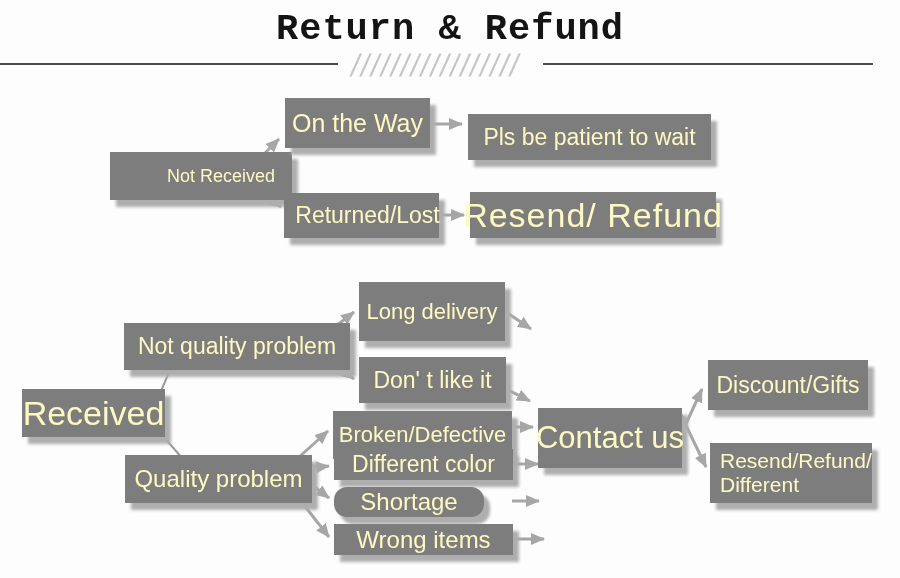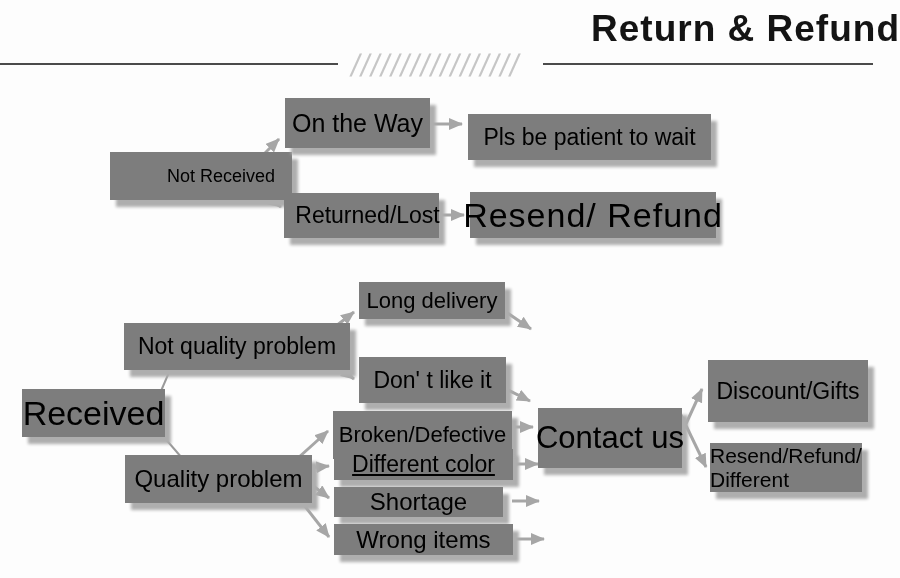--- a/index.html
+++ b/index.html
@@ -1,58 +1,58 @@
 <!DOCTYPE html>
 <html><head>
 <meta charset="utf-8">
 <style>
   html,body{margin:0;padding:0;background:#ffffff;}
   #canvas{
     position:relative;width:900px;height:578px;background:#fdfdfd;overflow:hidden;
     font-family:"Liberation Sans",sans-serif;
   }
   .title{
-    position:absolute;left:0;top:8px;width:900px;text-align:right;
-    font-family:Liberation Sans, sans-serif;font-weight:bold;
+    position:absolute;left:0;top:8px;width:900px;text-align:center;
+    font-family:Liberation Mono, monospace;font-weight:bold;
     font-size:37px;color:#141414;letter-spacing:1px;
   }
   .rule{position:absolute;top:63px;height:2px;background:#4b4b4b;}
   .rule-left{left:0;width:338px;}
   .rule-right{left:543px;width:330px;}
   .hatch{
     position:absolute;left:351px;top:48px;width:185px;
     font-family:"DejaVu Sans",sans-serif;font-size:28px;color:#c6c6c6;
     letter-spacing:0.5px;transform:skewX(-8deg);user-select:none;
   }
   svg.edges{position:absolute;left:0;top:0;z-index:1;}
   .node{
-    position:absolute;z-index:2;background:#7d7d7d;color:#000000;
+    position:absolute;z-index:2;background:#7d7d7d;color:#fef9c3;
     display:flex;align-items:center;justify-content:center;
     white-space:nowrap;box-shadow:6px 7px 3px #aeaeae;
   }
   
   .n-not-received      {left:110px;top:152px;width:142px;height:48px;font-size:18px;padding-left:40px;}
   .n-on-the-way        {left:285px;top:98px; width:145px;height:50px;font-size:25px;}
   .n-pls-be-patient    {left:468px;top:102px;width:243px;height:46px;font-size:23px;margin-top:12px;}
   .n-returned-lost     {left:284px;top:193px;width:143px;height:45px;font-size:23px;padding-left:12px;}
   .n-resend-refund     {left:470px;top:192px;width:246px;height:46px;font-size:34px;letter-spacing:1px;}
   .n-received          {left:22px; top:389px;width:143px;height:48px;font-size:34px;}
   .n-not-quality       {left:124px;top:323px;width:226px;height:47px;font-size:23px;}
-  .n-long-delivery     {left:359px;top:282px;width:146px;height:37px;font-size:22px;}
+  .n-long-delivery     {left:359px;top:282px;width:146px;height:59px;font-size:22px;}
   .n-dont-like         {left:359px;top:357px;width:147px;height:46px;font-size:23px;}
   .n-quality           {left:125px;top:455px;width:187px;height:48px;font-size:24px;}
   .n-broken            {left:333px;top:411px;width:179px;height:48px;font-size:22px;}
-  .n-different-color   {left:334px;top:449px;width:179px;height:31px;font-size:23px;text-decoration:underline;}
-  .n-shortage          {left:334px;top:487px;width:169px;height:30px;font-size:24px;}
+  .n-different-color   {left:334px;top:449px;width:179px;height:31px;font-size:23px;}
+  .n-shortage          {left:334px;top:487px;width:150px;height:30px;font-size:24px;border-radius:13px;}
   .n-wrong-items       {left:334px;top:524px;width:179px;height:31px;font-size:24px;}
   .n-contact-us        {left:538px;top:408px;width:144px;height:60px;font-size:31px;}
-  .n-discount-gifts    {left:708px;top:360px;width:160px;height:62px;font-size:23px;}
-  .n-resend-discount   {left:710px;top:443px;width:162px;height:49px;font-size:21px;
+  .n-discount-gifts    {left:708px;top:360px;width:160px;height:50px;font-size:23px;}
+  .n-resend-discount   {left:710px;top:443px;width:162px;height:60px;font-size:21px;
                         flex-direction:column;align-items:flex-start;justify-content:center;
-                        width:152px;line-height:24px;}
+                        padding-left:10px;width:152px;line-height:24px;}
 </style>
 </head>
 <body>
 
 <div id="canvas">
 
   <div class="title">Return &amp; Refund</div>
   <div class="rule rule-left"></div>
   <div class="rule rule-right"></div>
   <div class="hatch">/////////////////</div>

